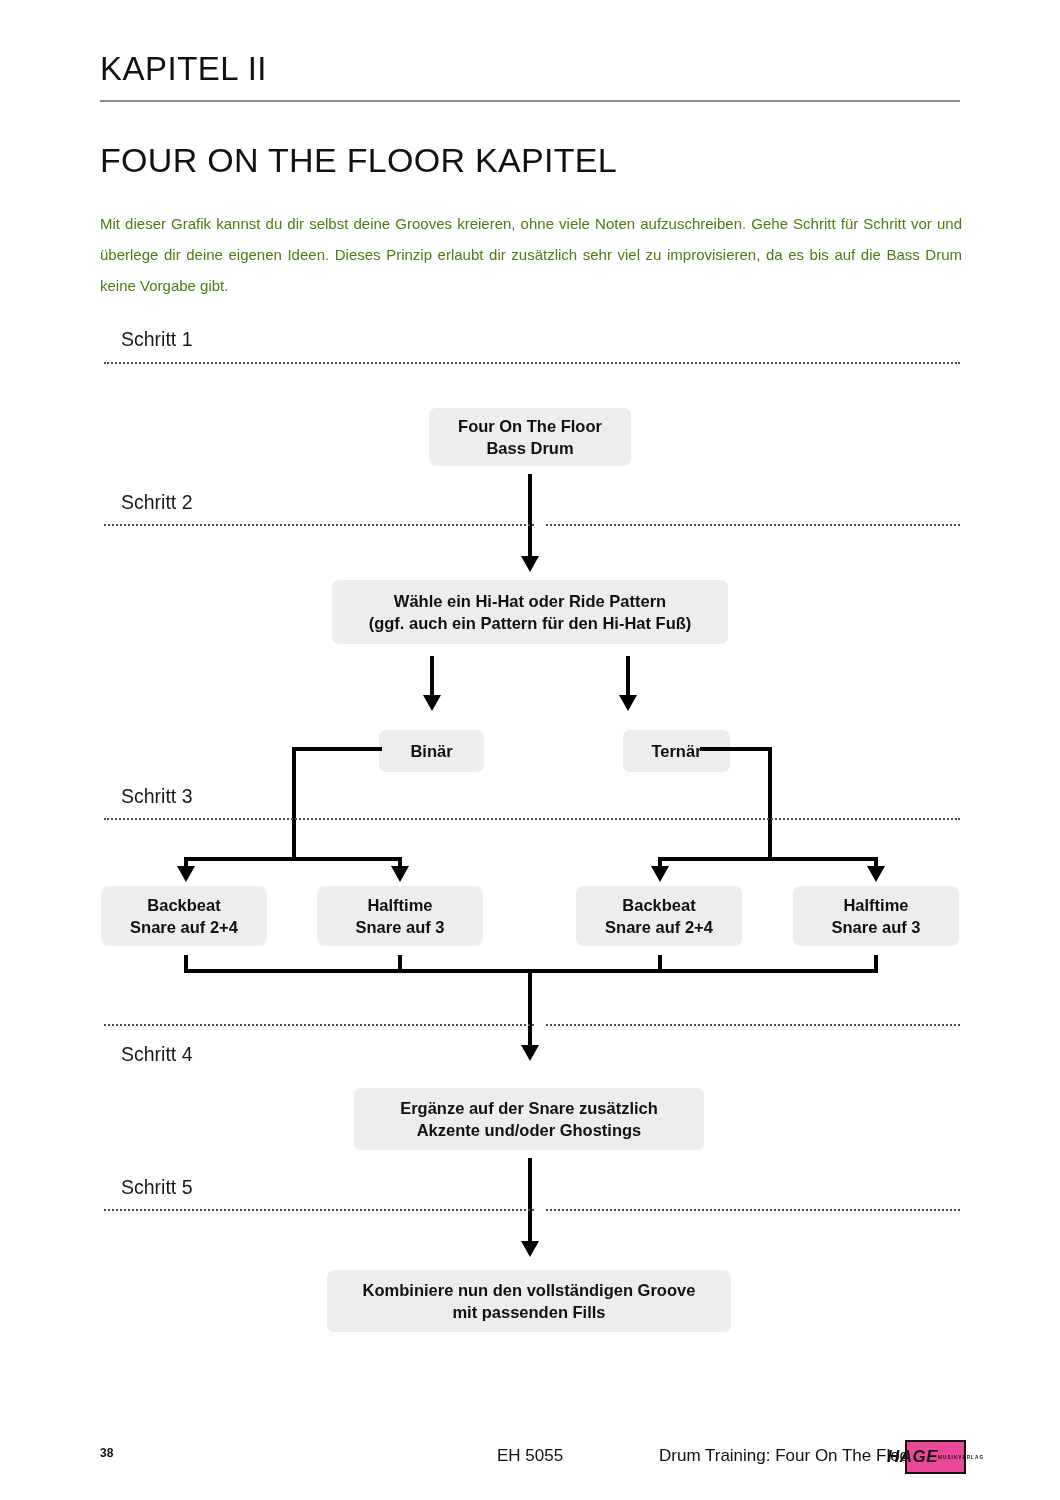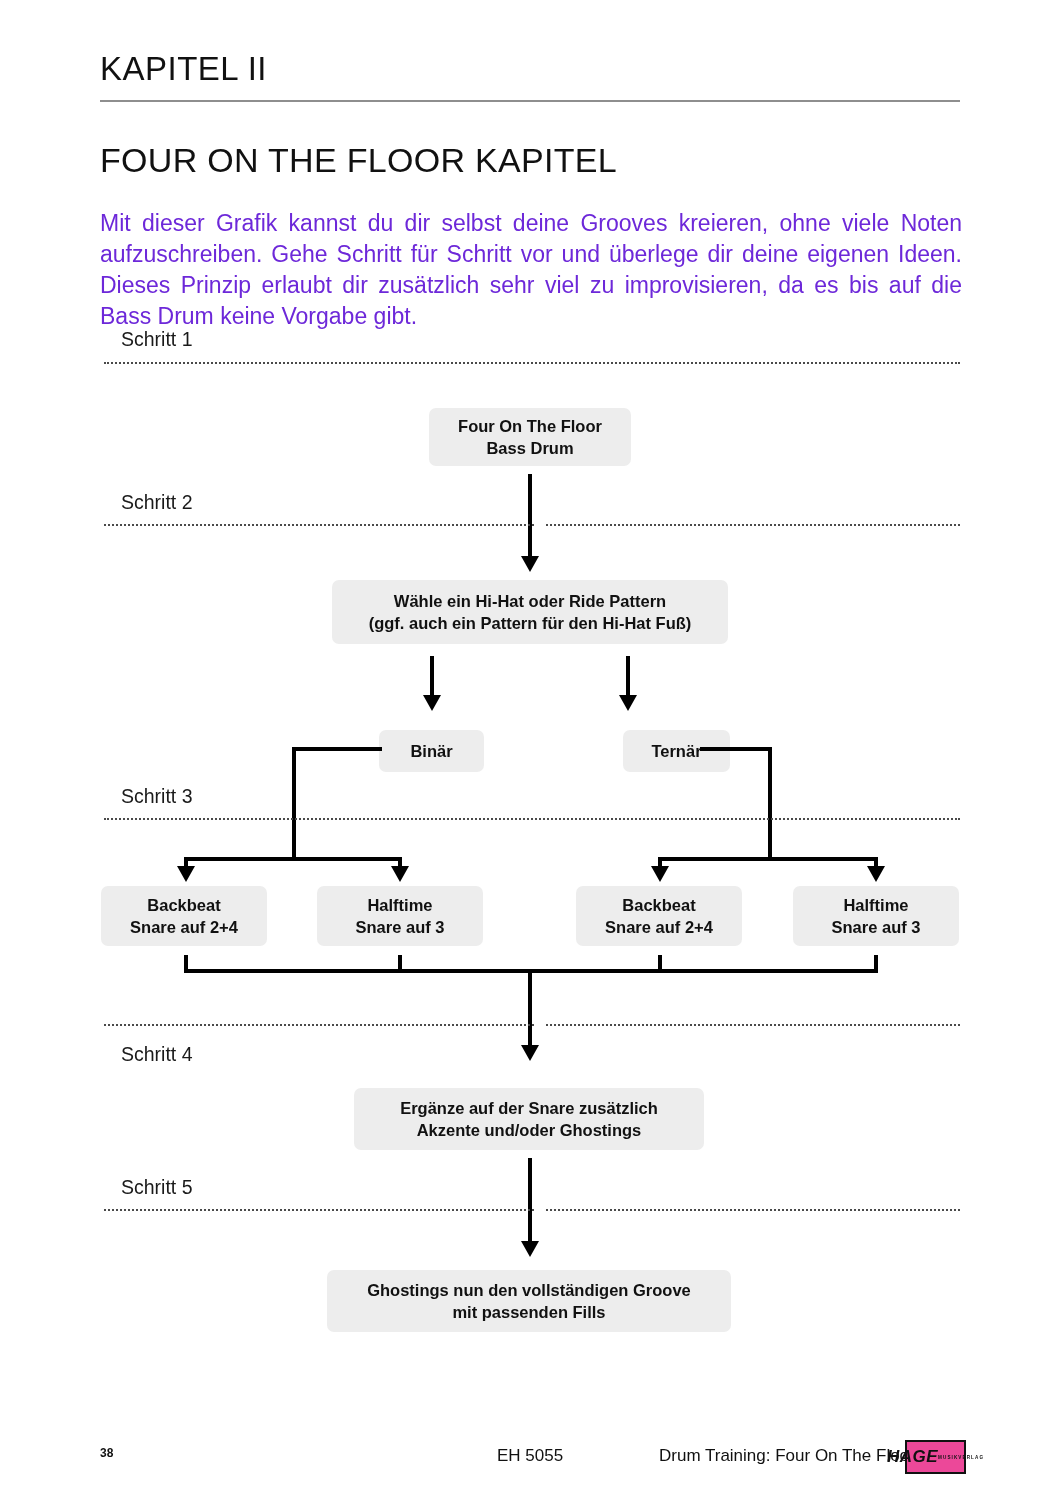--- a/index.html
+++ b/index.html
@@ -22,21 +22,21 @@
     position:absolute;left:100px;top:100px;width:860px;height:2px;
     background:#8e8e8e;
   }
   .chapter-title{
     position:absolute;left:100px;top:142px;
     font-size:34px;letter-spacing:0.3px;font-weight:400;color:#111;
     line-height:1.1;
   }
   .intro{
     position:absolute;left:100px;top:208px;width:862px;
-    font-size:23px;line-height:31px;text-align:justify;color:#6d28d9;
+    font-size:15px;line-height:31px;text-align:justify;color:#4d7c0f;
   }
 
   
   .step-label{
     position:absolute;left:104px;
     font-size:19.5px;color:#1a1a1a;line-height:1;margin-left:17px;
   }
   .dotline{
     position:absolute;left:104px;width:856px;height:0;
     border-top:2.5px dotted #4a4a4a;
@@ -204,21 +204,21 @@
 
   <div class="vline" style="left:528px;top:1158px;height:86px;"></div>
   <div class="arrowhead" style="left:521px;top:1241px;"></div>
 
   <div class="step-label" style="top:1178px;">Schritt 5</div>
   <div class="dotline split-left" style="top:1209px;"></div>
   <div class="dotline split-right" style="top:1209px;"></div>
 
   <div class="fbox" style="left:327px;top:1270px;width:404px;height:62px;">
     <span>
-      <span>Ghostings nun den vollständigen Groove</span><br>
+      <span>Kombiniere nun den vollständigen Groove</span><br>
       <span>mit passenden Fills</span>
     </span>
   </div>
 
   <div class="footer">
     <div class="f-page">38</div>
     <div class="f-code">EH 5055</div>
     <div class="f-title">Drum Training: Four On The Floor</div>
     <div class="f-logo">
       <div class="lg1">HAGE</div>

